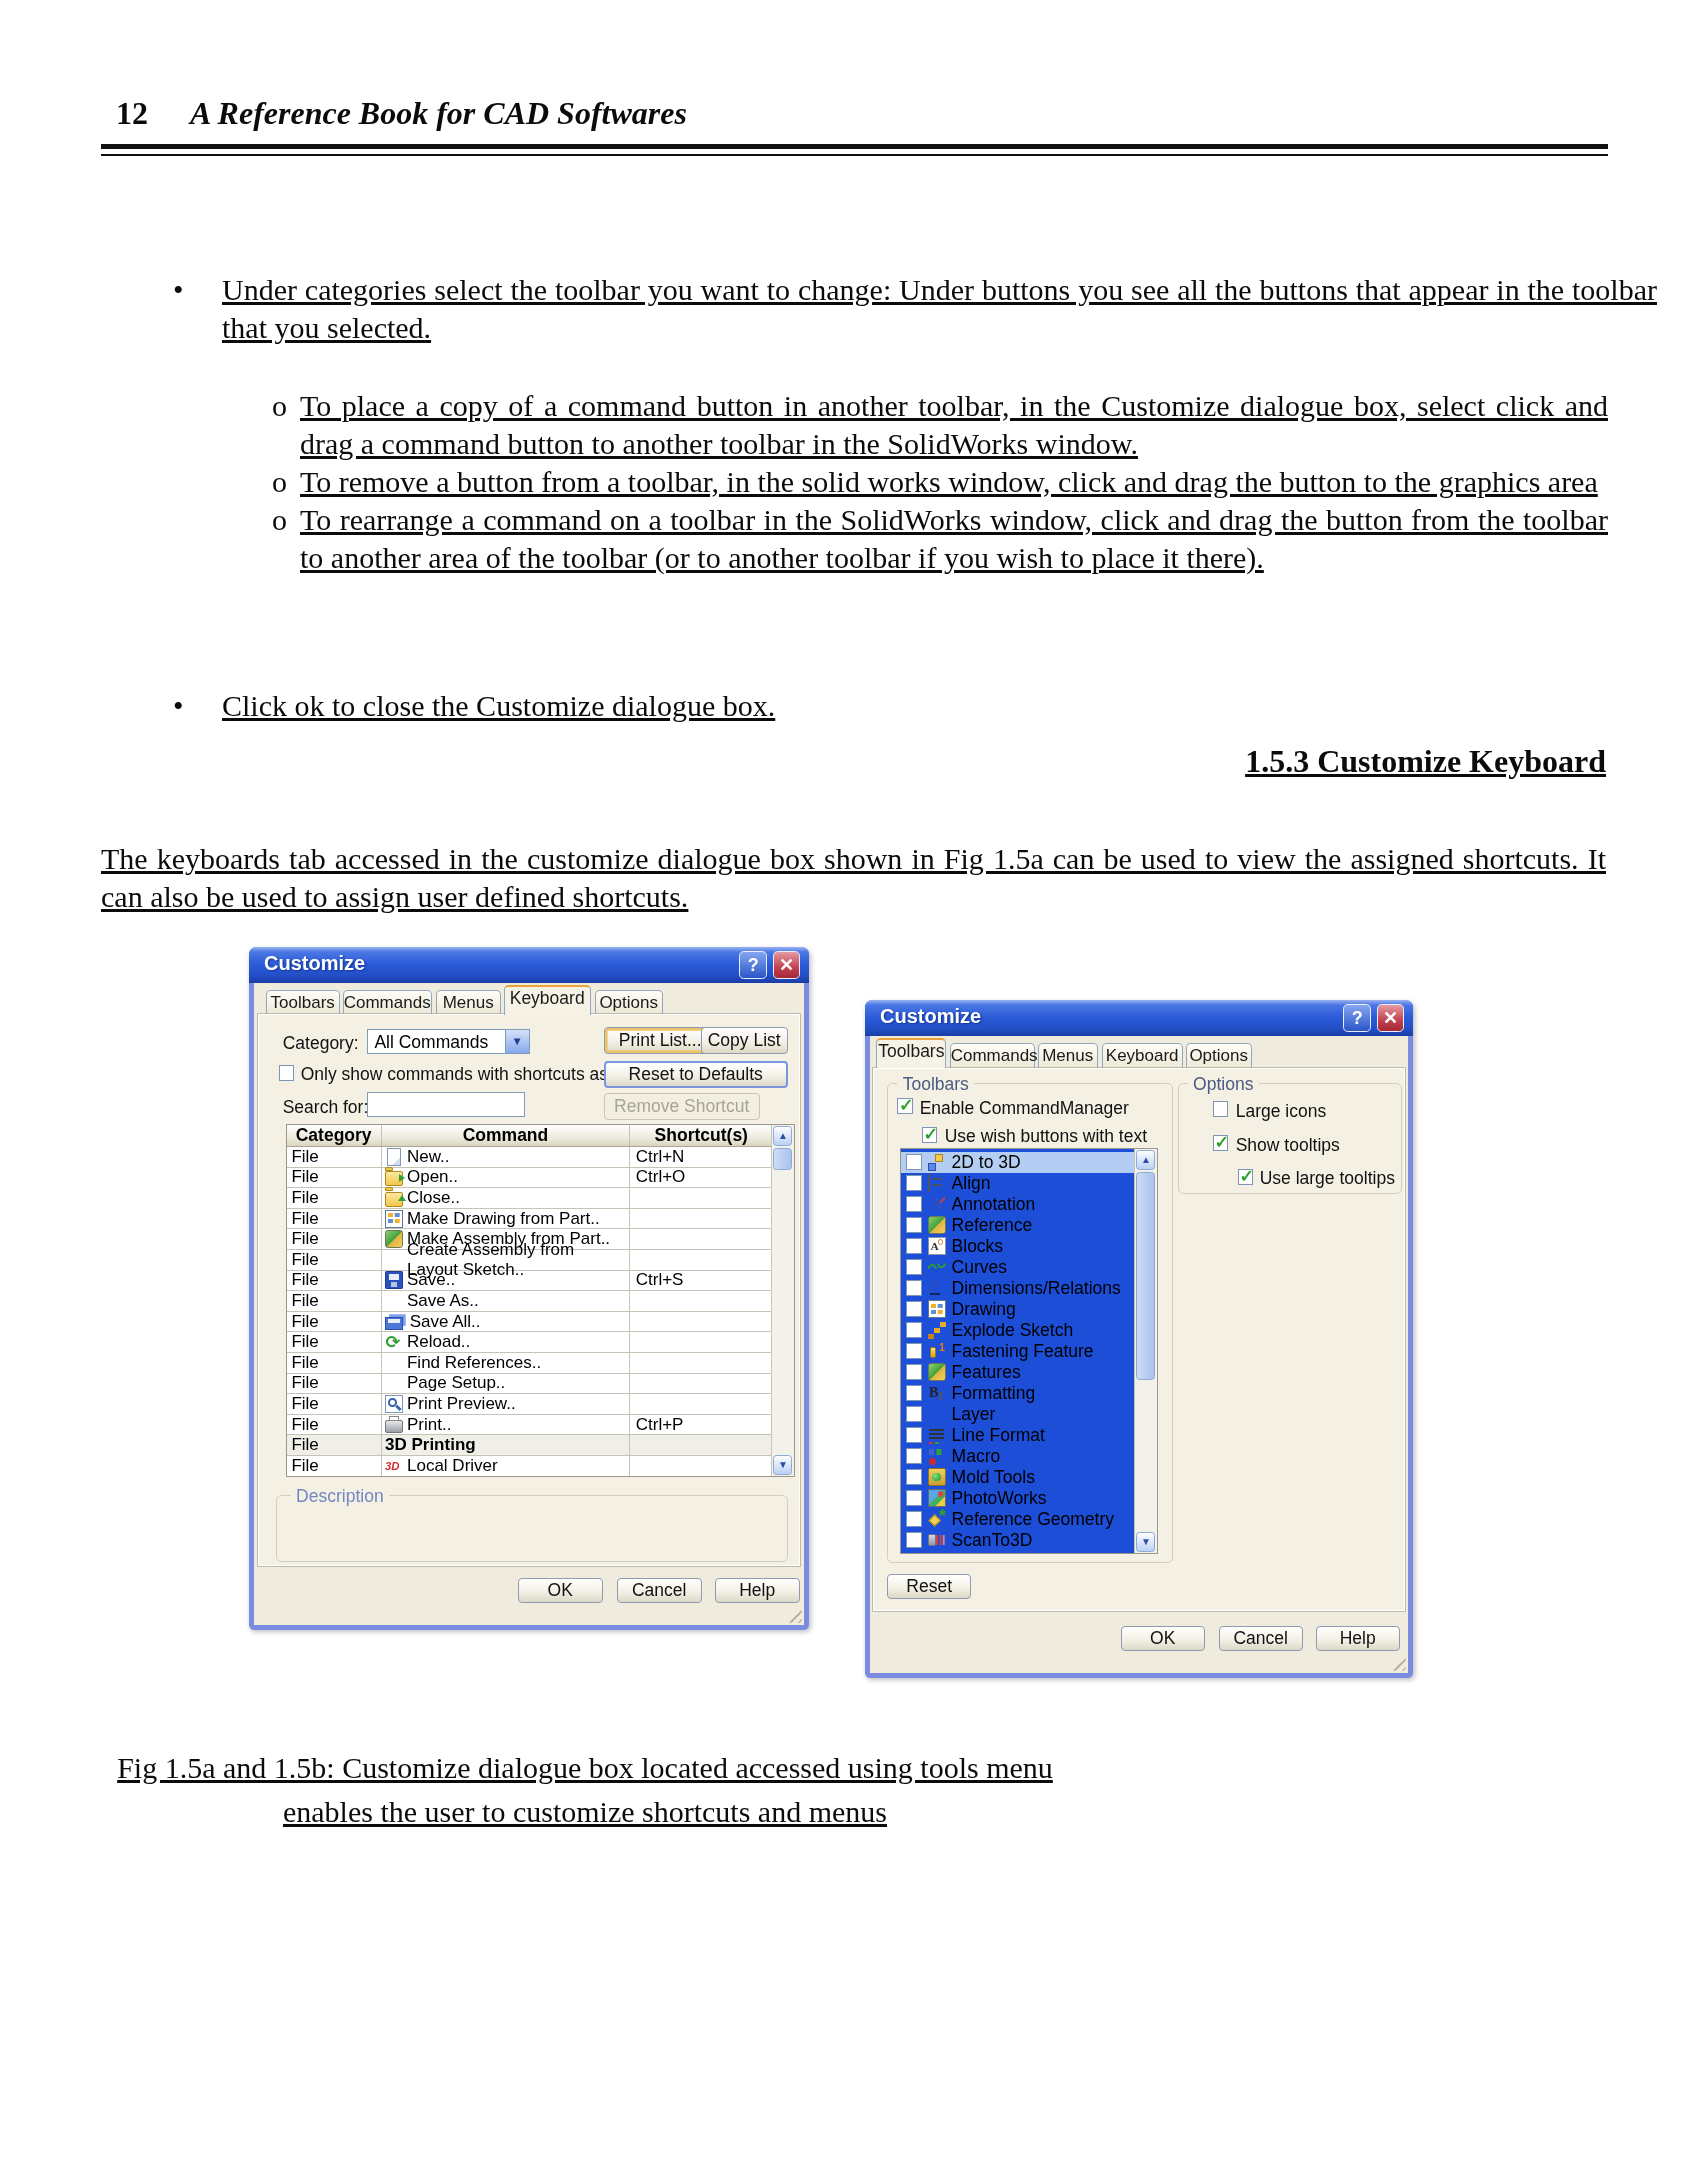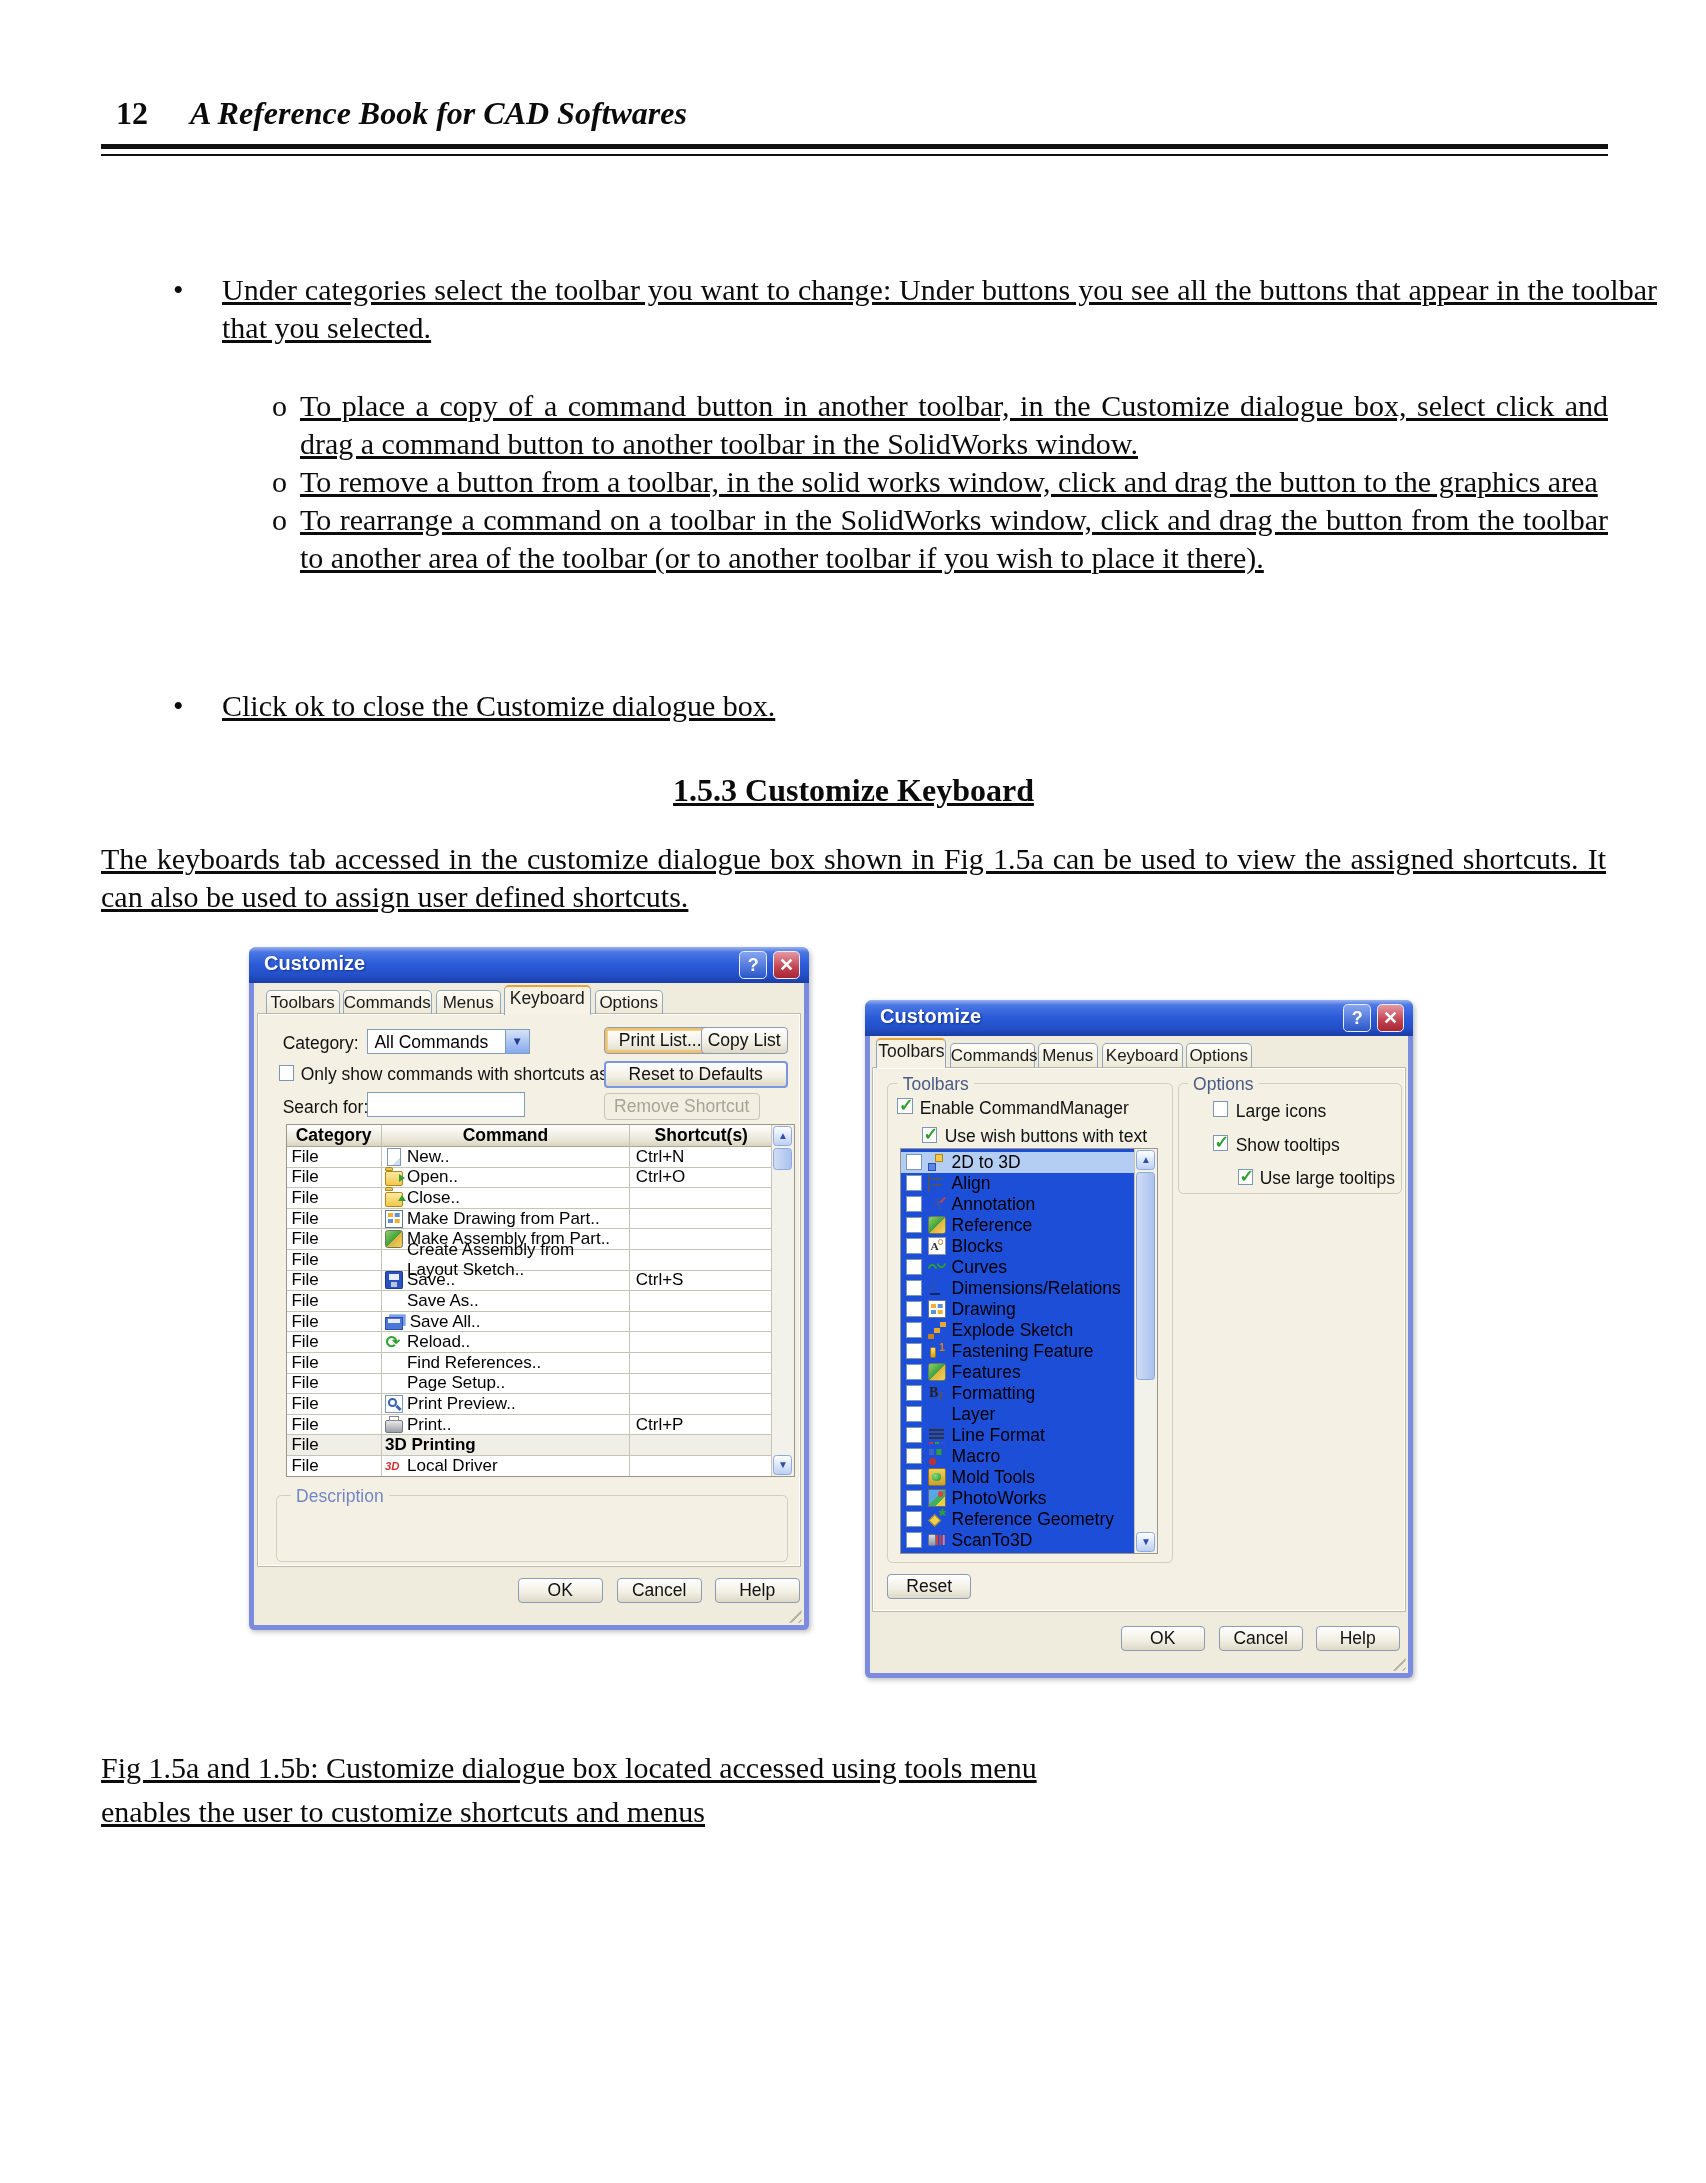--- a/index.html
+++ b/index.html
@@ -13,23 +13,23 @@
   .r1{top:144px;height:4.7px;}
   .r2{top:154px;height:2px;}
   .blk{position:absolute;font-size:30px;line-height:38px;text-align:justify;text-decoration:underline;}
   .b1{left:173px;top:271px;width:1435px;padding-left:49px;text-indent:-49px;}
   .mk{display:inline-block;text-indent:0;}
   .mk1{width:49px;}
   .mko{width:28px;}
   .subs{left:272px;top:387px;width:1336px;}
   .subs p{margin:0;padding-left:28px;text-indent:-28px;}
   .b2{left:173px;top:687px;width:1435px;padding-left:49px;text-indent:-49px;}
-  .h153{left:101px;top:771px;width:1505px;font-size:32px;font-weight:bold;text-align:center;}
+  .h153{left:101px;top:742px;width:1505px;font-size:32px;font-weight:bold;text-align:right;}
   .para{left:101px;top:840px;width:1505px;}
-  .caption{left:101px;top:1746px;width:968px;text-align:left;line-height:44px;}
+  .caption{left:101px;top:1746px;width:968px;text-align:center;line-height:44px;}
   
   .dlg{position:absolute;background:#7b8ce0;border-radius:8px 8px 5.4px 5.4px;font-family:"Liberation Sans",sans-serif;box-shadow:1.3px 2px 5.4px rgba(0,0,0,.25);}
   .d1{left:249px;top:947px;width:560px;height:683px;}
   .d2{left:865px;top:1000px;width:548px;height:678px;}
   .tbar{position:absolute;left:0;right:0;top:0;height:36px;border-radius:6.7px 6.7px 0 0;
         background:linear-gradient(180deg,#9ab3f0 0%,#4a77e4 14%,#2c5bd8 48%,#2350c8 78%,#1a3da6 100%);}
   .ttext{position:absolute;left:15px;top:4.7px;color:#fff;font-weight:bold;font-size:20px;text-shadow:1.3px 1.3px 2px #16358e;}
   .tbtn{position:absolute;top:4px;width:27.6px;height:27.6px;border:1.3px solid #e8eefc;border-radius:4.7px;
         color:#fff;font-weight:bold;font-size:18px;text-align:center;line-height:26px;box-sizing:border-box;}
   .thelp{right:42px;background:linear-gradient(#86a6f0,#2a56c8);}

